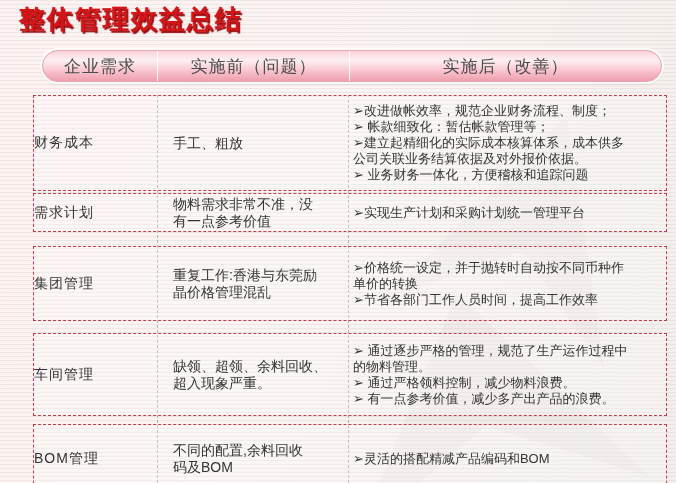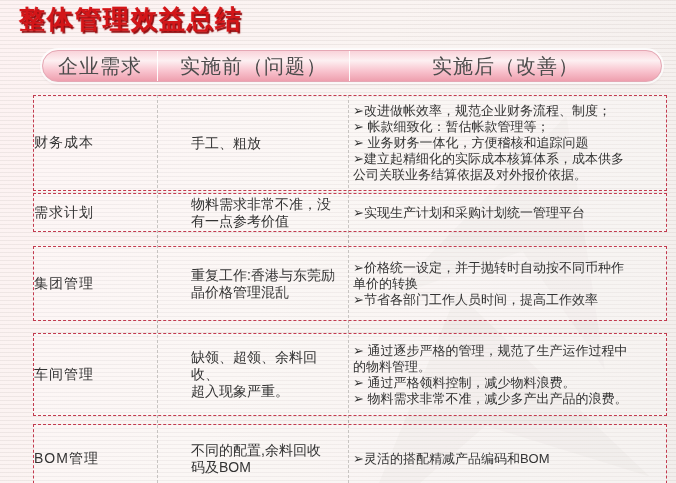--- a/index.html
+++ b/index.html
@@ -36,21 +36,21 @@
   .header-pill{
     position:absolute;left:42px;top:50px;width:620px;height:32px;
     border-radius:17px;
     background:linear-gradient(180deg,#f9d3da 0%,#fdf0f2 32%,#f8c2cd 68%,#ee9fae 100%);
     border:1px solid #e5a7b4;
     box-shadow:0 0 0 2px rgba(255,255,255,0.8), 0 2px 3px rgba(150,110,120,0.25);
     display:flex;box-sizing:border-box;
   }
   .hcell{
     display:flex;align-items:center;justify-content:center;
-    font-size:20px;color:#4c4c4c;letter-spacing:1px;
+    font-size:17px;color:#4c4c4c;letter-spacing:1px;
   }
   .hc1{width:114px;border-right:1px solid rgba(255,255,255,0.95);}
   .hc2{width:191px;border-right:1px solid rgba(255,255,255,0.95);}
   .hc3{flex:1;}
   .vline{position:absolute;top:95px;bottom:0;width:0;border-left:1px dashed #b5b0ad;}
   .v1{left:157px;}
   .v2{left:348px;}
   .row{
     position:absolute;left:33px;width:634px;box-sizing:border-box;
     border:1.5px dashed #c23a4e;display:flex;
@@ -63,21 +63,21 @@
   .r5{top:424px;height:70px;}
   .cell{box-sizing:border-box;color:#333;}
   .need{
     width:124px;display:flex;align-items:center;justify-content:flex-start;
     font-size:14px;letter-spacing:1px;text-align:center;
   }
   .before{
     width:191px;display:flex;align-items:center;
     padding:2px 8px 2px 15px;font-size:14px;line-height:17px;
   }
-  .before span{white-space:pre-wrap;margin-left:18px;}
+  .before span{white-space:pre-wrap;}
   .after{
     flex:1;display:flex;flex-direction:column;justify-content:center;
     padding:2px 4px 2px 4px;font-size:13px;line-height:16px;
   }
   .bullet{display:block;}
   .arrow{display:inline;}
   .btext{display:inline;white-space:pre-wrap;}
 </style>
 </head>
 <body>
@@ -101,23 +101,23 @@
   <div class="row r1">
     <div class="cell need">
       <span>财务成本</span>
     </div>
     <div class="cell before">
       <span>手工、粗放</span>
     </div>
     <div class="cell after">
       <div class="bullet"><span class="arrow">➢</span><span class="btext">改进做帐效率，规范企业财务流程、制度；</span></div>
       <div class="bullet"><span class="arrow">➢</span><span class="btext"> 帐款细致化：暂估帐款管理等；</span></div>
-      <div class="bullet"><span class="arrow">➢</span><span class="btext"> 业务财务一体化，方便稽核和追踪问题</span></div>
       <div class="bullet"><span class="arrow">➢</span><span class="btext">建立起精细化的实际成本核算体系，成本供多
 公司关联业务结算依据及对外报价依据。</span></div>
+      <div class="bullet"><span class="arrow">➢</span><span class="btext"> 业务财务一体化，方便稽核和追踪问题</span></div>
     </div>
   </div>
 
   <div class="row r2">
     <div class="cell need">
       <span>需求计划</span>
     </div>
     <div class="cell before">
       <span>物料需求非常不准，没
 有一点参考价值</span>
@@ -147,21 +147,21 @@
       <span>车间管理</span>
     </div>
     <div class="cell before">
       <span>缺领、超领、余料回收、
 超入现象严重。</span>
     </div>
     <div class="cell after">
       <div class="bullet"><span class="arrow">➢</span><span class="btext"> 通过逐步严格的管理，规范了生产运作过程中
 的物料管理。</span></div>
       <div class="bullet"><span class="arrow">➢</span><span class="btext"> 通过严格领料控制，减少物料浪费。</span></div>
-      <div class="bullet"><span class="arrow">➢</span><span class="btext"> 物料需求非常不准，减少多产出产品的浪费。</span></div>
+      <div class="bullet"><span class="arrow">➢</span><span class="btext"> 有一点参考价值，减少多产出产品的浪费。</span></div>
     </div>
   </div>
 
   <div class="row r5">
     <div class="cell need">
       <span>BOM管理</span>
     </div>
     <div class="cell before">
       <span>不同的配置,余料回收
 码及BOM</span>

